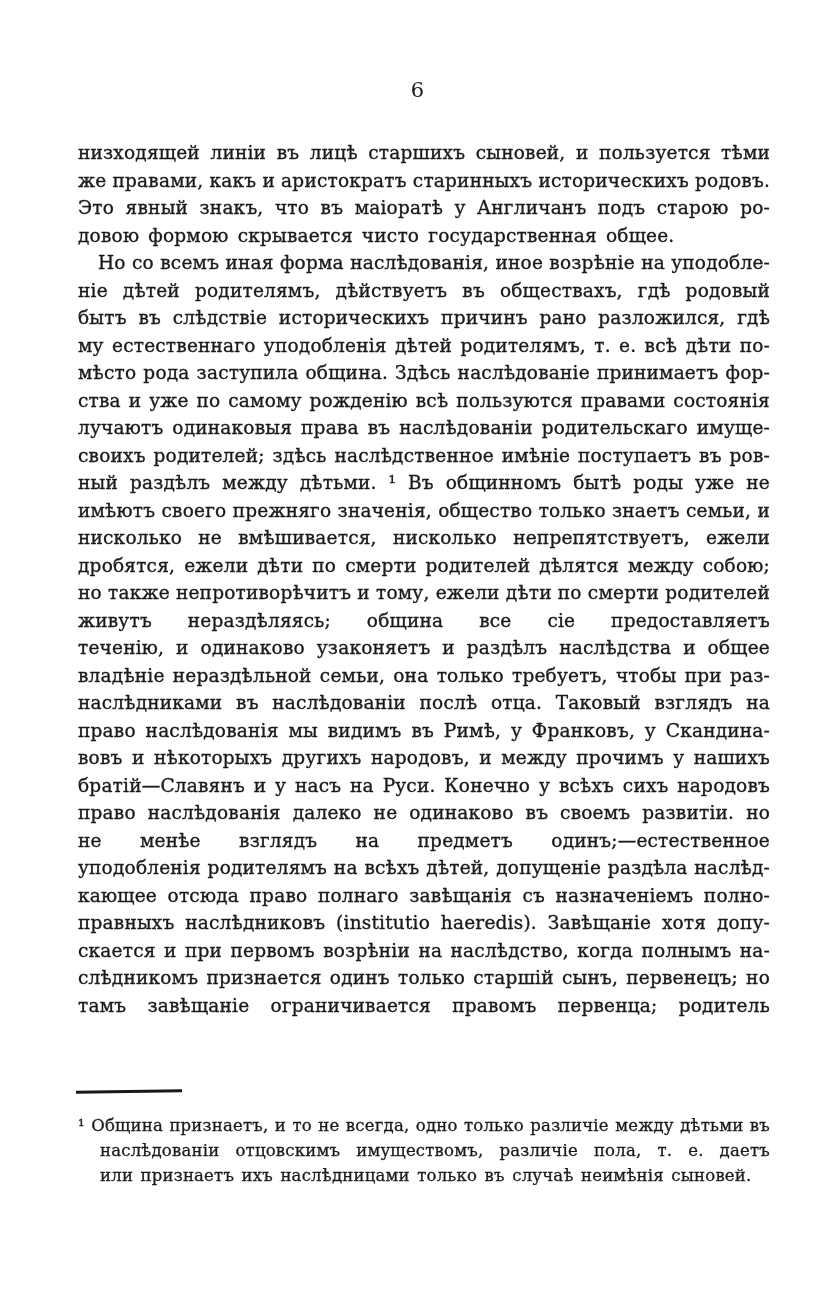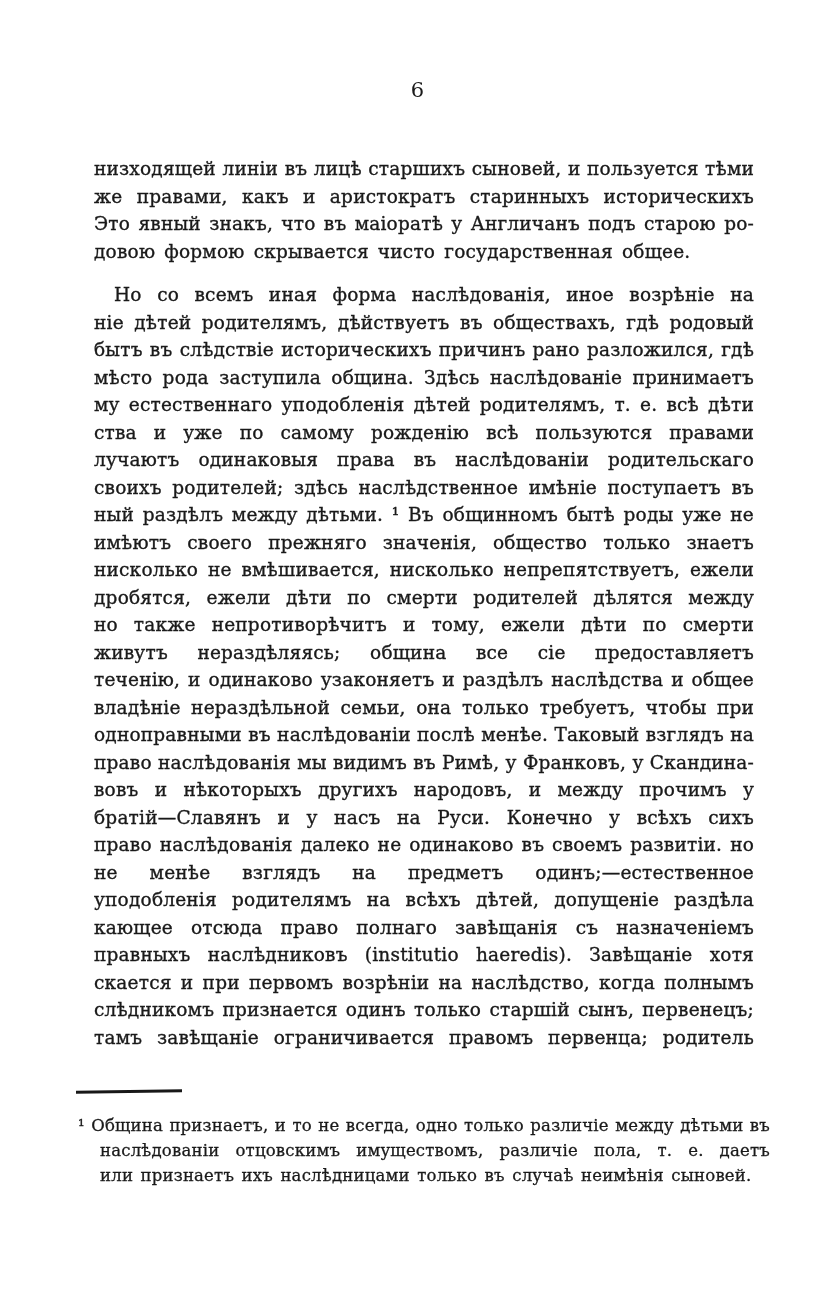--- a/index.html
+++ b/index.html
@@ -35,21 +35,21 @@
     -webkit-text-stroke: 0.35px #1a1a1a;
   }
   .tline {
     height: 27.5px;
     line-height: 27.5px;
     overflow: hidden;
     text-align: justify;
     text-align-last: justify;
     white-space: normal;
   }
-  .para { margin: 16px; padding: 0; }
+  .para { margin: 0; padding: 0; }
   .para.indent-first .tline:first-child { padding-left: 20px; }
   .para.ends .tline:last-child {
     text-align-last: left;
     word-spacing: 3px;
   }
   .footnote-rule {
     position: absolute;
     left: 76px;
     top: 1090px;
     width: 106px;
@@ -88,34 +88,34 @@
     <div class="para ends">
         <div class="tline">низходящей линіи въ лицѣ старшихъ сыновей, и пользуется тѣми</div>
         <div class="tline">же правами, какъ и аристократъ старинныхъ историческихъ родовъ.</div>
         <div class="tline">Это явный знакъ, что въ маіоратѣ у Англичанъ подъ старою ро-</div>
         <div class="tline">довою формою скрывается чисто государственная общее.</div>
       </div>
     <div class="para indent-first">
         <div class="tline">Но со всемъ иная форма наслѣдованія, иное возрѣніе на уподобле-</div>
         <div class="tline">ніе дѣтей родителямъ, дѣйствуетъ въ обществахъ, гдѣ родовый</div>
         <div class="tline">бытъ въ слѣдствіе историческихъ причинъ рано разложился, гдѣ</div>
+        <div class="tline">му естественнаго уподобленія дѣтей родителямъ, т. е. всѣ дѣти по-</div>
         <div class="tline">мѣсто рода заступила община. Здѣсь наслѣдованіе принимаетъ фор-</div>
-        <div class="tline">му естественнаго уподобленія дѣтей родителямъ, т. е. всѣ дѣти по-</div>
         <div class="tline">ства и уже по самому рожденію всѣ пользуются правами состоянія</div>
         <div class="tline">лучаютъ одинаковыя права въ наслѣдованіи родительскаго имуще-</div>
         <div class="tline">своихъ родителей; здѣсь наслѣдственное имѣніе поступаетъ въ ров-</div>
         <div class="tline">ный раздѣлъ между дѣтьми. ¹ Въ общинномъ бытѣ роды уже не</div>
         <div class="tline">имѣютъ своего прежняго значенія, общество только знаетъ семьи, и</div>
         <div class="tline">нисколько не вмѣшивается, нисколько непрепятствуетъ, ежели семьи</div>
         <div class="tline">дробятся, ежели дѣти по смерти родителей дѣлятся между собою;</div>
         <div class="tline">но также непротиворѣчитъ и тому, ежели дѣти по смерти родителей</div>
         <div class="tline">живутъ нераздѣляясь; община все сіе предоставляетъ естественному</div>
         <div class="tline">теченію, и одинаково узаконяетъ и раздѣлъ наслѣдства и общее</div>
         <div class="tline">владѣніе нераздѣльной семьи, она только требуетъ, чтобы при раз-</div>
-        <div class="tline">одноправными въ наслѣдованіи послѣ менѣе. Таковый взглядъ на</div>
+        <div class="tline">наслѣдниками въ наслѣдованіи послѣ отца. Таковый взглядъ на</div>
         <div class="tline">право наслѣдованія мы видимъ въ Римѣ, у Франковъ, у Скандина-</div>
         <div class="tline">вовъ и нѣкоторыхъ другихъ народовъ, и между прочимъ у нашихъ</div>
         <div class="tline">братій—Славянъ и у насъ на Руси. Конечно у всѣхъ сихъ народовъ</div>
         <div class="tline">право наслѣдованія далеко не одинаково въ своемъ развитіи. но тѣмъ</div>
         <div class="tline">не менѣе взглядъ на предметъ одинъ;—естественное распространеніе</div>
         <div class="tline">уподобленія родителямъ на всѣхъ дѣтей, допущеніе раздѣла наслѣд-</div>
         <div class="tline">кающее отсюда право полнаго завѣщанія съ назначеніемъ полно-</div>
         <div class="tline">правныхъ наслѣдниковъ (institutio haeredis). Завѣщаніе хотя допу-</div>
         <div class="tline">скается и при первомъ возрѣніи на наслѣдство, когда полнымъ на-</div>
         <div class="tline">слѣдникомъ признается одинъ только старшій сынъ, первенецъ; но</div>

